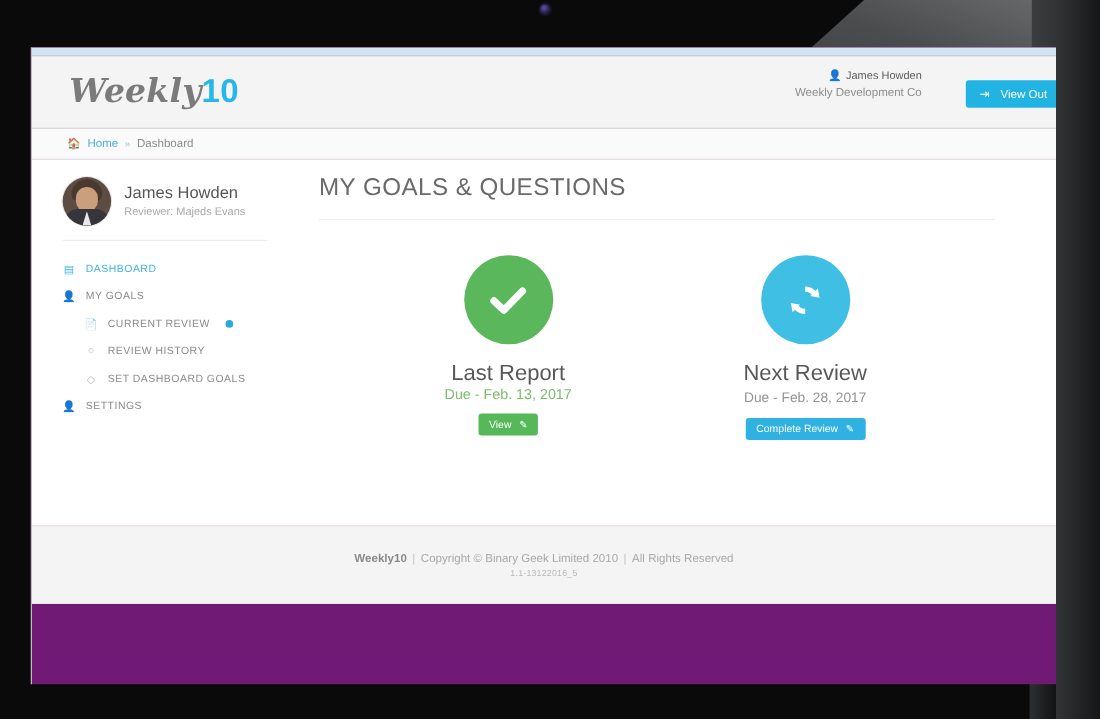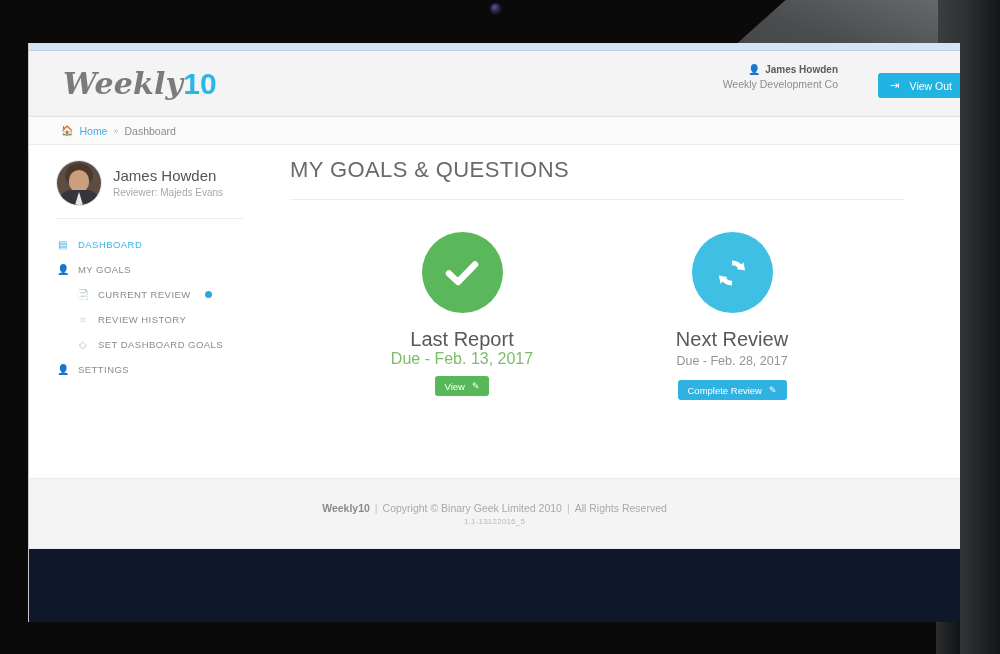--- a/index.html
+++ b/index.html
@@ -42,21 +42,21 @@
     border-radius: 50%;
     background: radial-gradient(circle at 40% 35%, #5b52a0 0%, #2a2550 55%, #0d0c18 100%);
     box-shadow: 0 0 2px 1px rgba(70,60,140,.45);
   }
 
   
   #page-viewport {
     position: absolute;
     left: 28px; top: 43px;
     width: 932px; height: 579px;
-    background: #0f172a;
+    background: #701a75;
     overflow: hidden;
     border-left: 1px solid #c9c9c9;
   }
 
   #browser-chrome-strip {
     height: 8px;
     background: #d4e4f2;
     border-bottom: 1px solid #bcd2e4;
   }
 
@@ -86,21 +86,21 @@
     font-weight: bold;
     color: #29b6e8;
   }
 
   #header-user {
     position: absolute;
     right: 122px; top: 12px;
     text-align: right;
   }
   #header-user .hu-name {
-    font-size: 10px; font-weight: bold;
+    font-size: 10px; font-weight: normal;
     color: #5b5b5b; line-height: 14px;
     white-space: nowrap;
   }
   #header-user .hu-name .user-glyph {
     display: inline-block;
     margin-right: 4px;
     color: #6f6f6f;
     font-size: 10px;
   }
   #header-user .hu-org {
@@ -258,21 +258,21 @@
 
   .card-title {
     font-size: 20px; color: #585858;
     line-height: 24px;
   }
   .card-line1 {
     font-size: 12.5px; color: #949494;
     line-height: 20px;
   }
   .card-line2 {
-    font-size: 16px; color: #7bbd6a;
+    font-size: 13px; color: #7bbd6a;
     line-height: 16px;
   }
   .card-btn {
     display: inline-flex; align-items: center; gap: 7px;
     margin-top: 9px;
     border: none; border-radius: 3px;
     color: #fff;
     font-size: 9.5px;
     height: 20px;
     padding: 0 10px;

